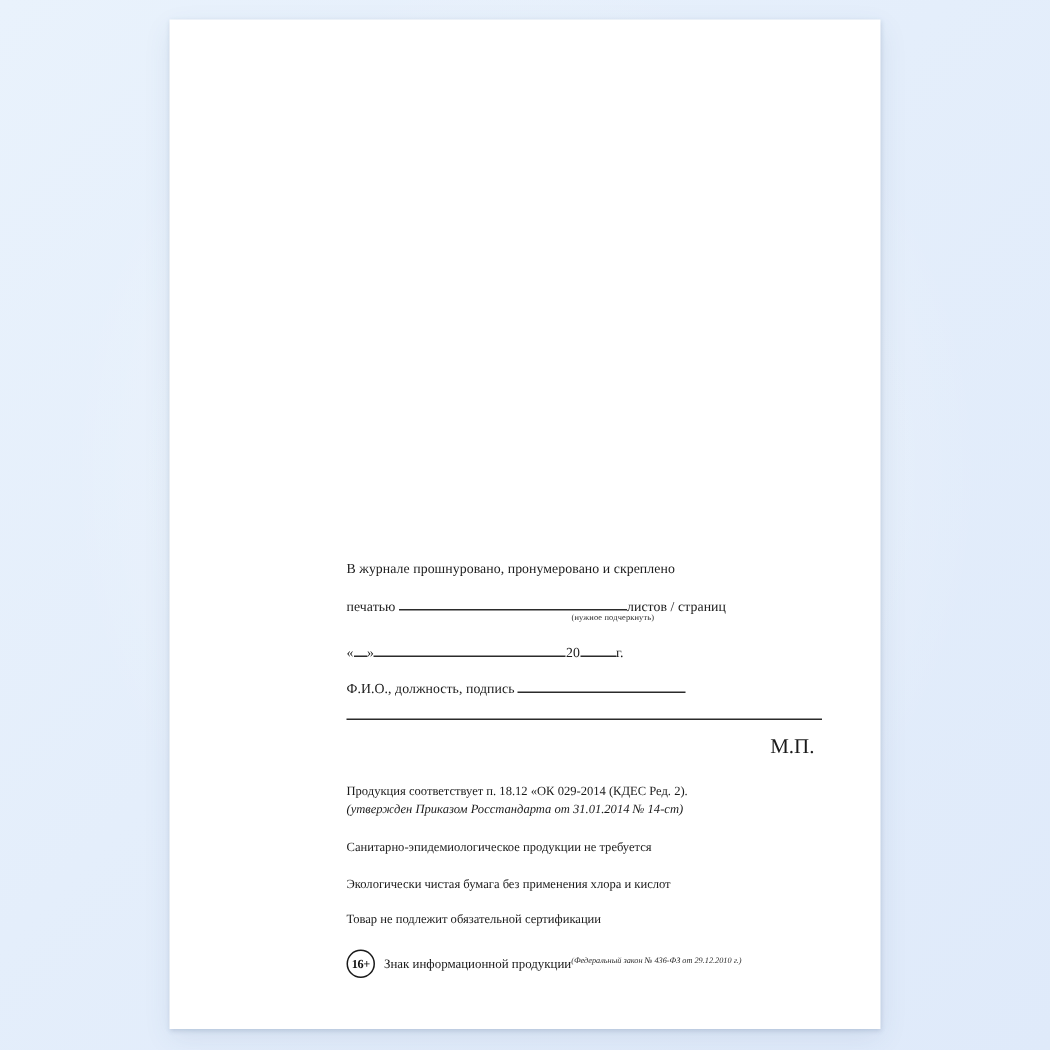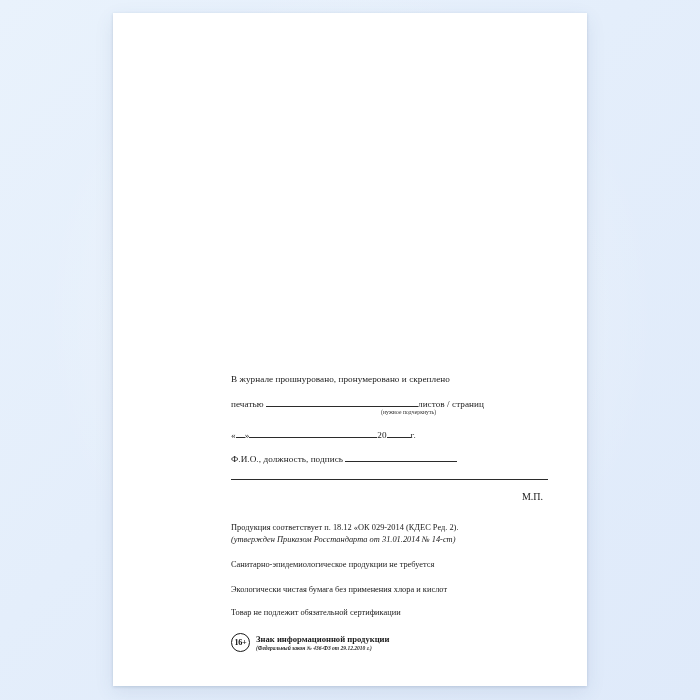--- a/index.html
+++ b/index.html
@@ -58,21 +58,21 @@
     white-space: nowrap;
   }
   .r1 { margin-top: 0px; }
   .r2 { margin-top: 13px; }
   .r3 { margin-top: 12px; }
   .r4 { margin-top: 12px; }
   .mp {
     margin-top: 11px;
     text-align: right;
     padding-right: 18px;
-    font-size: 10px;
+    font-size: 14px;
     color: #1a1a1a;
   }
   .small-note {
     font-size: 5.6px;
     color: #2a2a2a;
     letter-spacing: 0.1px;
   }
   .note-under {
     position: relative;
     top: -2px;
@@ -130,23 +130,22 @@
     justify-content: center;
     font-size: 8.2px;
     font-weight: bold;
     color: #111;
     letter-spacing: -0.3px;
     box-sizing: border-box;
     flex: 0 0 auto;
   }
   .mark-texts {
     display: flex;
-    flex-direction: column;
+    flex-direction: row;
     justify-content: center;
-    font-weight: bold;
   }
   .mark-title {
     font-size: 8.6px;
     color: #1a1a1a;
     line-height: 1.2;
   }
   .mark-sub {
     font-size: 5.5px;
     font-style: italic;
     color: #2b2b2b;

